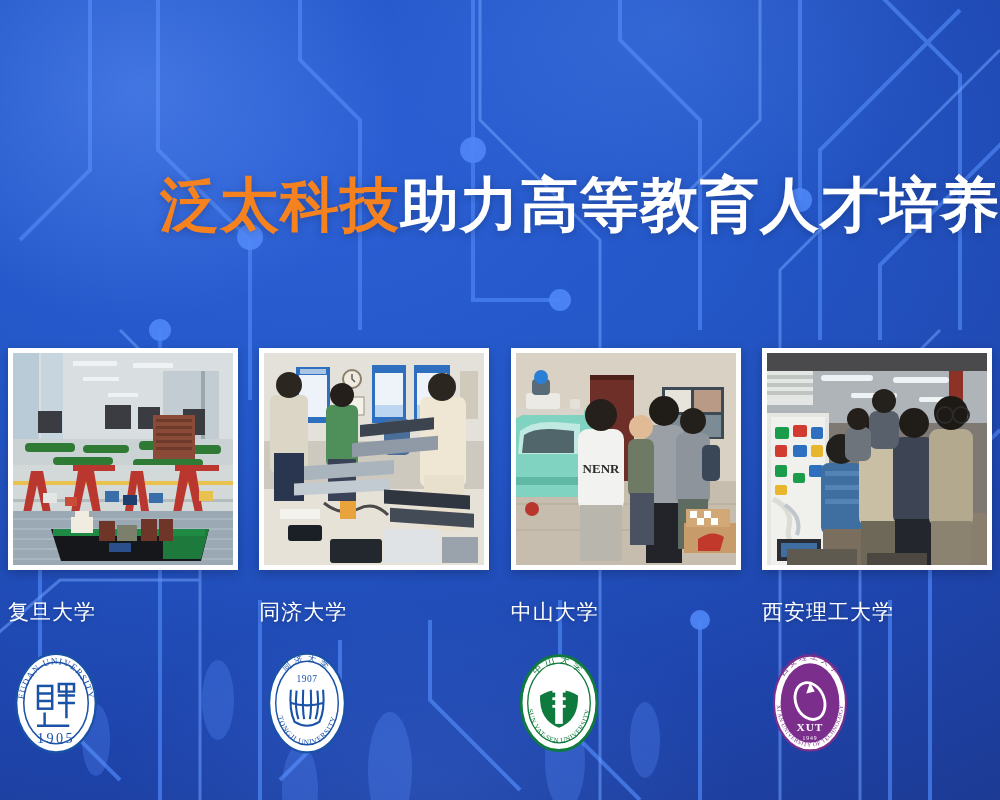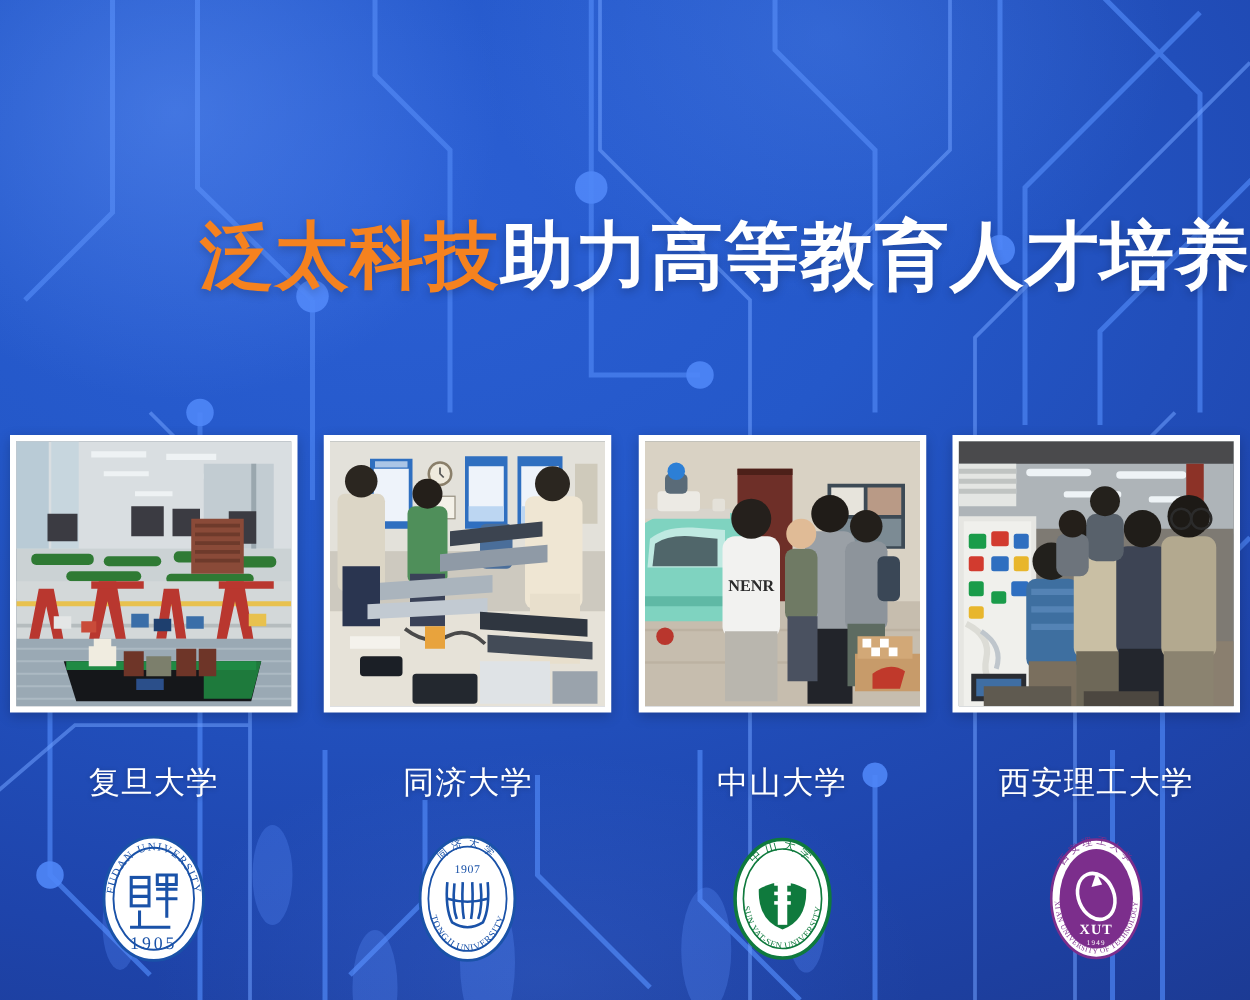--- a/index.html
+++ b/index.html
@@ -60,39 +60,39 @@
     left: 0; top: 348px;
     width: 1000px;
     display: flex;
     justify-content: space-between;
     padding: 0 8px;
   }
   .card {
     width: 230px;
     display: flex;
     flex-direction: column;
-    align-items: center;
+    align-items: flex-start;
   }
   .photo-frame {
     width: 230px; height: 222px;
     background: #ffffff;
     padding: 5px;
     box-shadow: 0 3px 10px rgba(0,0,0,0.22);
   }
   .photo {
     width: 100%; height: 100%;
     position: relative;
     overflow: hidden;
     background: #7b8894;
   }
   .photo svg { display: block; width: 100%; height: 100%; }
 
   .uni-name {
-    margin-top: 39px;
-    font-size: 25px;
+    margin-top: 28px;
+    font-size: 21px;
     color: #ffffff;
     letter-spacing: 1px;
     text-shadow: 0 1px 4px rgba(0,0,0,0.25);
   }
   .logo-wrap {
     margin-top: 22px;
     width: 96px; height: 110px;
     display: flex; align-items: center; justify-content: center;
   }
   .logo-wrap svg { width: 100%; height: 100%; }

